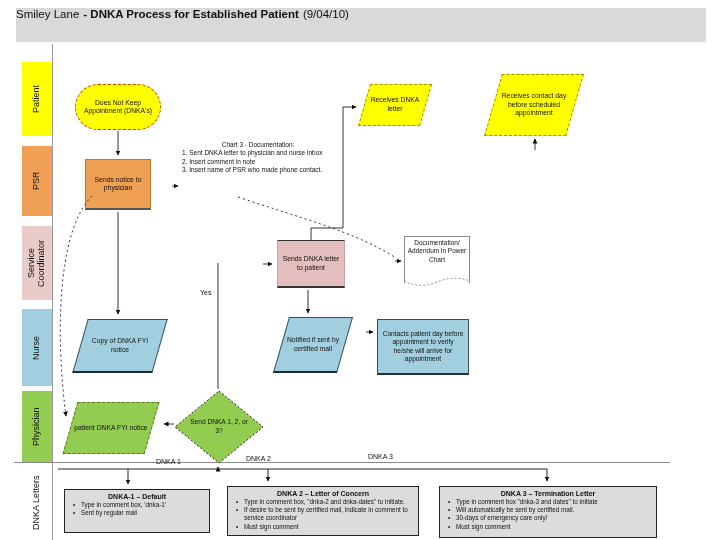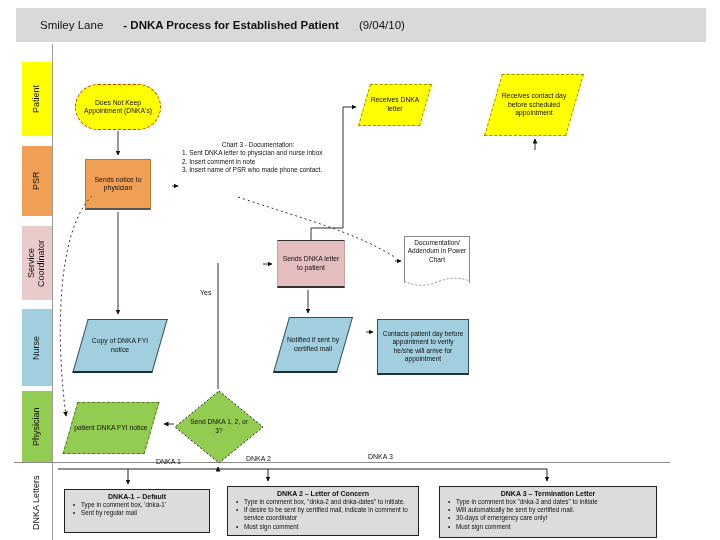--- a/index.html
+++ b/index.html
@@ -1,20 +1,20 @@
 <!DOCTYPE html>
 <html><head>
 <meta charset="utf-8">
 <style>
   html,body{margin:0;padding:0;}
   body{width:720px;height:540px;background:#ffffff;font-family:"Liberation Sans",sans-serif;color:#111;position:relative;overflow:hidden;}
   .abs{position:absolute;}
   
-  .title-band{left:16px;top:8px;width:690px;height:34px;background:#d9d9d9;display:flex;align-items:center;padding-left:24px;box-sizing:border-box;font-size:11.5px;}
-  .title-band .b{font-weight:bold;margin:0 20px;}
+  .title-band{left:16px;top:8px;width:690px;height:34px;background:#d9d9d9;display:flex;padding-left:0;box-sizing:border-box;font-size:11.5px;}
+  .title-band .b{font-weight:bold;margin:0 4px;}
   
   .lane-label{left:22px;width:30px;display:flex;align-items:center;justify-content:center;writing-mode:vertical-rl;transform:rotate(180deg);font-size:9px;text-align:center;line-height:1.1;}
   .lane-sep{left:52px;top:44px;width:1px;height:496px;background:#9a9a9a;}
   .lane-div{left:14px;top:462px;width:656px;height:1px;background:#8c8c8c;}
   
   .shape{box-sizing:border-box;display:flex;align-items:center;justify-content:center;text-align:center;font-size:6.8px;line-height:1.25;padding:2px 4px;}
   
   .stadium{background:#ffff00;border:1.5px dashed #cc3a00;border-radius:23px;}
   
   .rect-orange{background:#f0a055;border:1px solid #b97b32;border-bottom:2px solid #555;}

